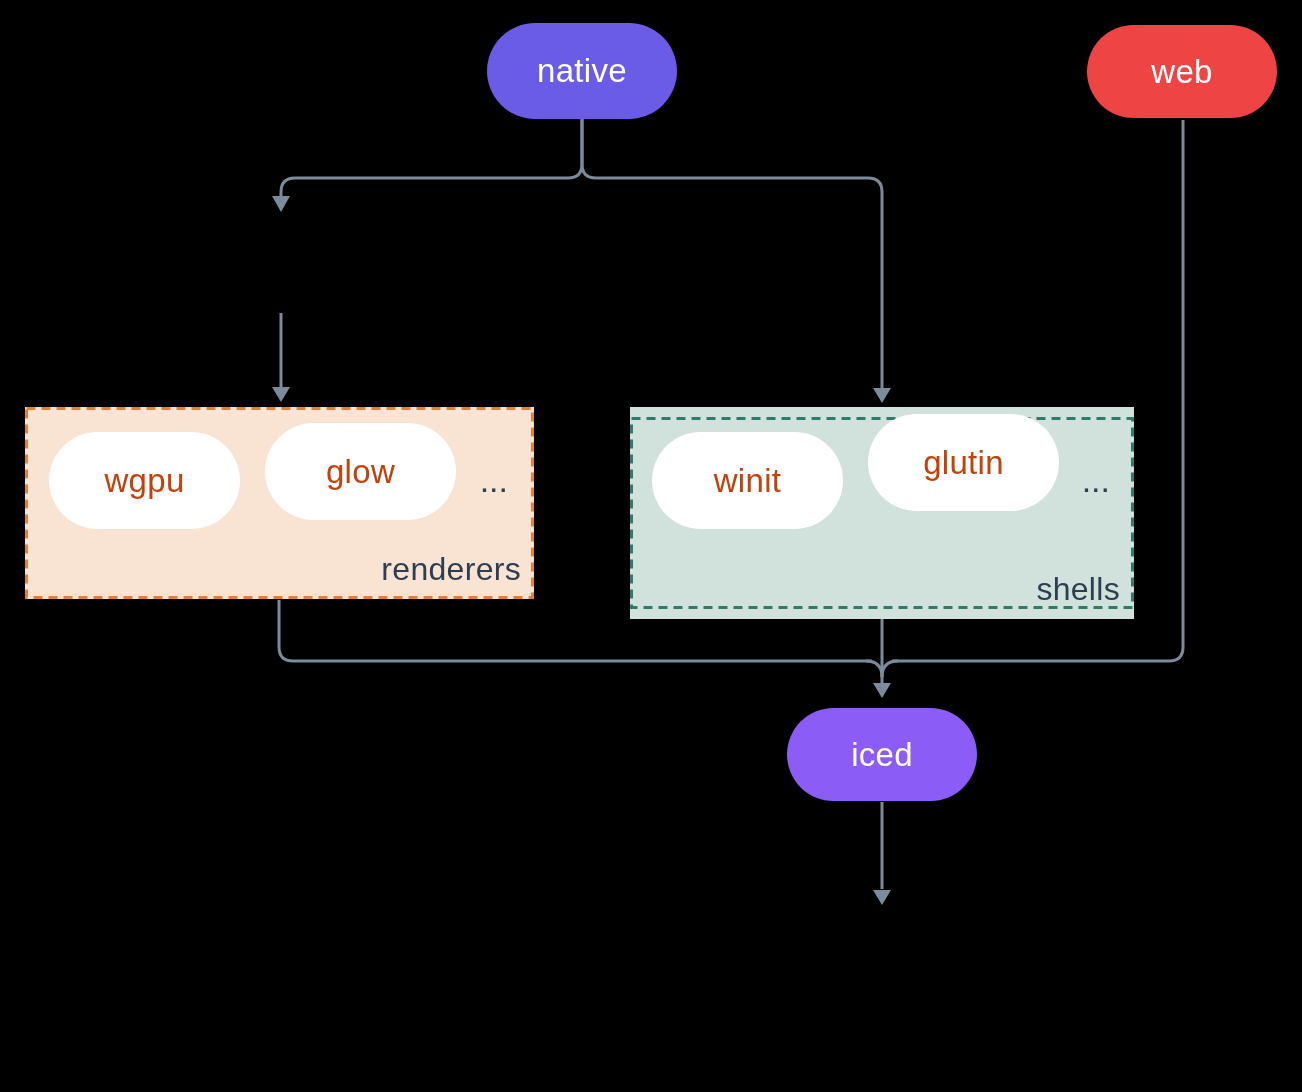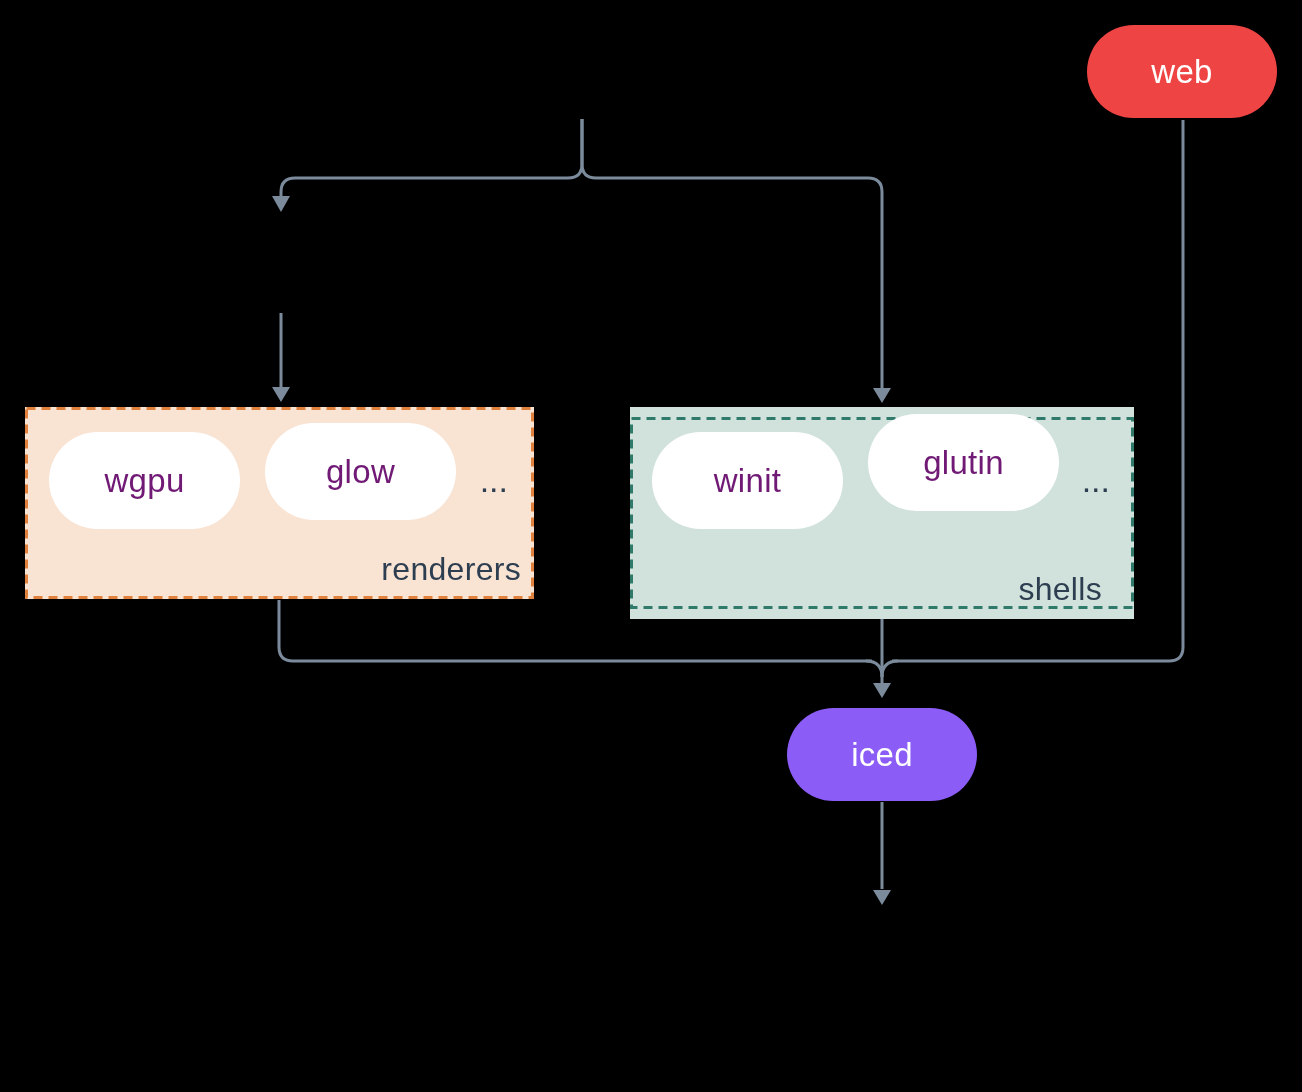--- a/index.html
+++ b/index.html
@@ -22,37 +22,37 @@
   }
   .group-bg{position:absolute;inset:0;}
   .group-border{position:absolute;left:0;top:0;width:100%;height:100%;}
   .group-renderers{left:25px;top:407px;width:509px;height:192px;}
   .group-renderers .group-bg{background:#F9E3D3;}
   .group-shells{left:630px;top:407px;width:504px;height:212px;}
   .group-shells .group-bg{background:#D1E2DC;}
   .item-pill{
     position:absolute;width:191px;height:97px;border-radius:49px;background:#FFFFFF;
     display:flex;align-items:center;justify-content:center;
-    color:#701a75;font-size:33px;letter-spacing:.3px;z-index:3;
+    color:#c2410c;font-size:33px;letter-spacing:.3px;z-index:3;
   }
   .group-renderers .item-0{left:24px;top:25px;}
   .group-renderers .item-1{left:240px;top:16px;}
   .group-shells .item-0{left:22px;top:25px;}
   .group-shells .item-1{left:238px;top:7px;}
   .ellipsis{
     position:absolute;top:25px;height:97px;display:flex;align-items:center;
     color:#2D3E50;font-size:34px;z-index:3;
   }
   .group-renderers .ellipsis{right:26px;}
   .group-shells .ellipsis{right:24px;}
   .group-label{
     position:absolute;color:#2D3E50;font-size:32px;letter-spacing:.3px;z-index:3;
   }
   .group-renderers .group-label{right:13px;bottom:11px;}
-  .group-shells .group-label{right:32px;bottom:11px;margin-left:34px;}
+  .group-shells .group-label{right:14px;bottom:11px;margin-left:34px;}
   .app-box{
     left:720px;top:911px;width:325px;height:157px;
     background:#D6E6F7;border:3px solid #2E86D1;box-sizing:border-box;
     color:#2D3E50;font-size:34px;flex-direction:column;line-height:48px;
     text-align:center;
   }
 </style>
 </head>
 <body>
 
@@ -80,20 +80,23 @@
     </g>
     <g fill="#7B8B9B" stroke="none">
       <polygon points="272,196 290,196 281,212"></polygon>
       <polygon points="873,388 891,388 882,403"></polygon>
       <polygon points="272,387 290,387 281,402"></polygon>
       <polygon points="873,683 891,683 882,698"></polygon>
       <polygon points="873,890 891,890 882,905"></polygon>
     </g>
   </svg>
 
+  <div class="node pill pill-native" style="background-color: rgb(107, 92, 231);">
+    <span>native</span>
+  </div>
 
   <div class="node pill pill-web" style="background-color: #ef4444;">
     <span>web</span>
   </div>
 
 
   <div class="group group-renderers">
     <div class="group-bg" style="background-color: rgb(249, 227, 211);"></div>
     <svg class="group-border" viewBox="0 0 509 192" xmlns="http://www.w3.org/2000/svg">
       <rect x="1.5" y="1.5" width="506" height="189" fill="none" stroke="#E0823E" stroke-width="3" stroke-dasharray="9 6"></rect>

